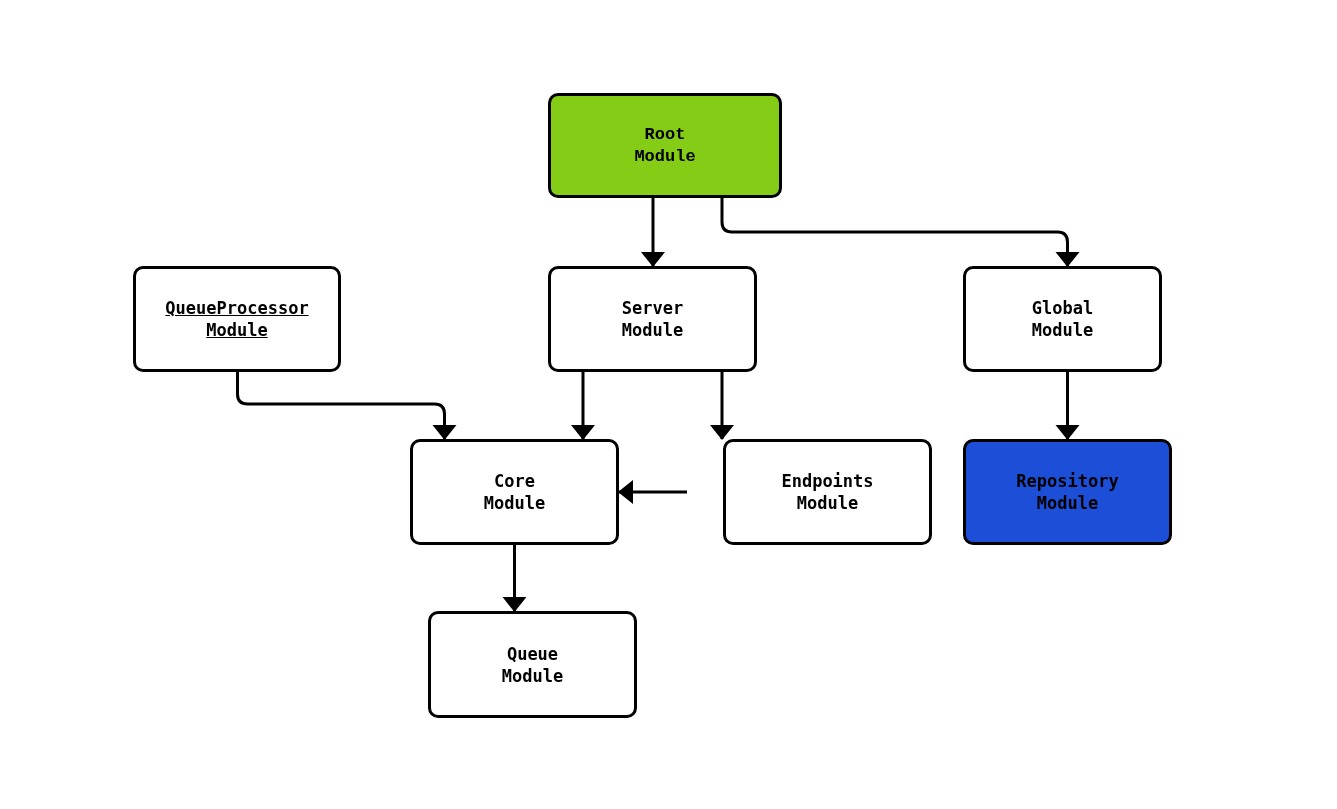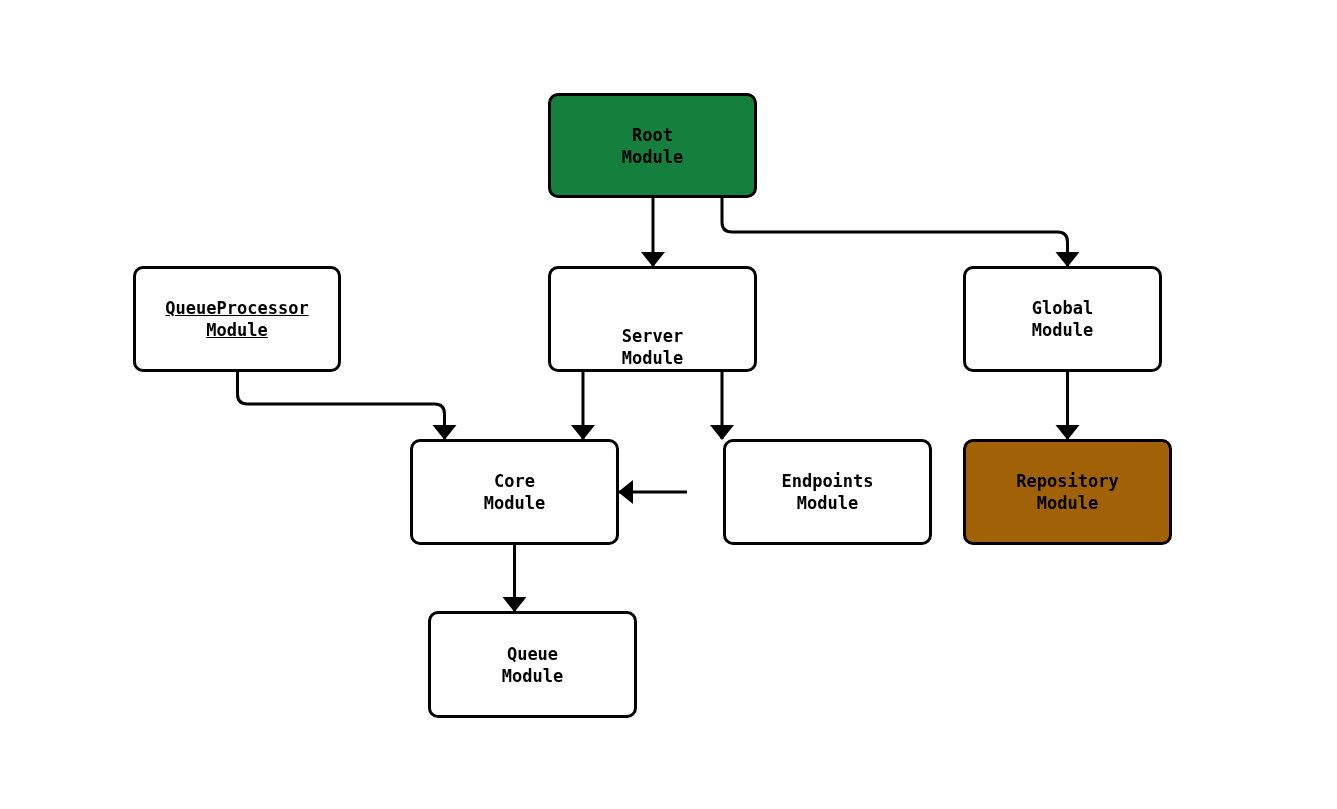--- a/index.html
+++ b/index.html
@@ -50,45 +50,45 @@
     </defs>
   <path d="M 653 198 L 653 266" fill="none" stroke="#000000" stroke-width="3" marker-end="url(#arrow)"></path>
       <path d="M 722 198 L 722 222 Q 722 232 732 232 L 1057.5 232 Q 1067.5 232 1067.5 242 L 1067.5 266" fill="none" stroke="#000000" stroke-width="3" marker-end="url(#arrow)"></path>
       <path d="M 237.5 372 L 237.5 394 Q 237.5 404 247.5 404 L 434.5 404 Q 444.5 404 444.5 414 L 444.5 439" fill="none" stroke="#000000" stroke-width="3" marker-end="url(#arrow)"></path>
       <path d="M 583 372 L 583 439" fill="none" stroke="#000000" stroke-width="3" marker-end="url(#arrow)"></path>
       <path d="M 722 372 L 722 439" fill="none" stroke="#000000" stroke-width="3" marker-end="url(#arrow)"></path>
       <path d="M 1067.5 372 L 1067.5 439" fill="none" stroke="#000000" stroke-width="3" marker-end="url(#arrow)"></path>
       <path d="M 687 492 L 619 492" fill="none" stroke="#000000" stroke-width="3" marker-end="url(#arrow)"></path>
       <path d="M 514.5 545 L 514.5 611" fill="none" stroke="#000000" stroke-width="3" marker-end="url(#arrow)"></path>
     </svg>
-<div class="node" style="left: 548px; top: 93px; width: 209px; height: 105px; background: #15803d; border-color: rgb(0, 0, 0); color: rgb(0, 0, 0);">
+<div class="node" style="left: 548px; top: 93px; width: 234px; height: 105px; background: #84cc16; border-color: rgb(0, 0, 0); color: rgb(0, 0, 0); font-family: Liberation Mono, monospace;">
       <div>Root</div>
       <div>Module</div>
     </div>
     <div class="node" style="left: 133px; top: 266px; width: 208px; height: 106px; background: rgb(255, 255, 255); border-color: rgb(0, 0, 0); color: rgb(0, 0, 0); text-decoration: underline;">
       <div>QueueProcessor</div>
       <div>Module</div>
     </div>
-    <div class="node" style="left: 548px; top: 266px; width: 209px; height: 106px; background: rgb(255, 255, 255); border-color: rgb(0, 0, 0); color: rgb(0, 0, 0); justify-content: flex-end;">
+    <div class="node" style="left: 548px; top: 266px; width: 209px; height: 106px; background: rgb(255, 255, 255); border-color: rgb(0, 0, 0); color: rgb(0, 0, 0);">
       <div>Server</div>
       <div>Module</div>
     </div>
     <div class="node" style="left: 963px; top: 266px; width: 199px; height: 106px; background: rgb(255, 255, 255); border-color: rgb(0, 0, 0); color: rgb(0, 0, 0);">
       <div>Global</div>
       <div>Module</div>
     </div>
     <div class="node" style="left: 410px; top: 439px; width: 209px; height: 106px; background: rgb(255, 255, 255); border-color: rgb(0, 0, 0); color: rgb(0, 0, 0);">
       <div>Core</div>
       <div>Module</div>
     </div>
     <div class="node" style="left: 687px; top: 439px; width: 209px; height: 106px; background: rgb(255, 255, 255); border-color: rgb(0, 0, 0); color: rgb(0, 0, 0); margin-left: 36px;">
       <div>Endpoints</div>
       <div>Module</div>
     </div>
-    <div class="node" style="left: 963px; top: 439px; width: 209px; height: 106px; background: #a16207; border-color: rgb(0, 0, 0); color: rgb(0, 0, 0);">
+    <div class="node" style="left: 963px; top: 439px; width: 209px; height: 106px; background: #1d4ed8; border-color: rgb(0, 0, 0); color: rgb(0, 0, 0);">
       <div>Repository</div>
       <div>Module</div>
     </div>
     <div class="node" style="left: 410px; top: 611px; width: 209px; height: 107px; background: rgb(255, 255, 255); border-color: rgb(0, 0, 0); color: rgb(0, 0, 0); margin-left: 18px;">
       <div>Queue</div>
       <div>Module</div>
     </div>
   </div>
 
 </body></html>

